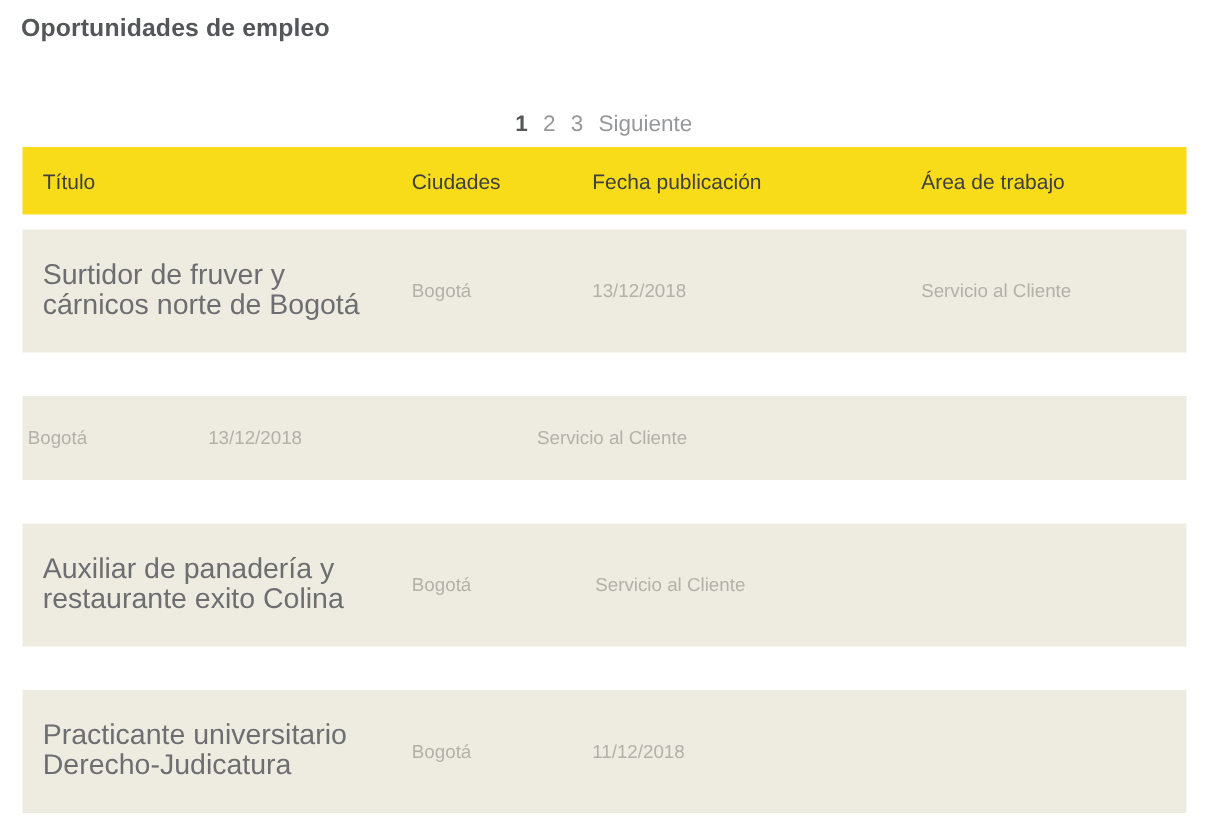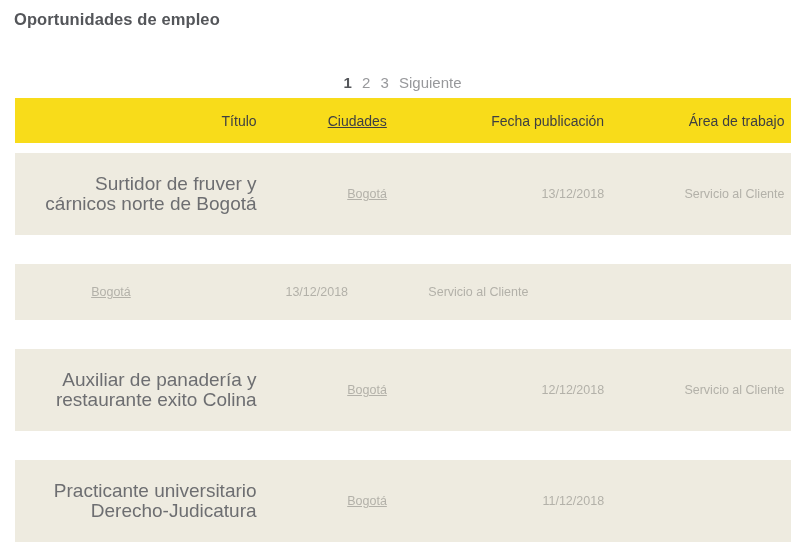--- a/index.html
+++ b/index.html
@@ -64,23 +64,23 @@
     align-items: center;
     background: var(--row-bg);
     padding: 21px 0;
     margin-top: 29px;
     cursor: pointer;
   }
   .header-row .job-row:first-child,
   .job-table-body .job-row:first-child {
     margin-top: 10px;
   }
-  .cell { text-align: right; }
+  .cell { text-align: left; }
   .col-titulo  { width: 33%;   padding: 0 14px; }
-  .col-ciudad  { width: 15.5%; padding: 0 4px; text-decoration: underline; }
+  .col-ciudad  { width: 15.5%; padding: 0 4px; }
   .col-fecha   { width: 28%;   padding: 0 4px; }
   .col-area    { width: 23.5%; padding: 0 6px; }
   .job-row .col-titulo {
     color: var(--row-title-text);
     font-size: 19px;
     line-height: 20px;
   }
   .job-row .col-ciudad,
   .job-row .col-fecha,
   .job-row .col-area {
@@ -115,21 +115,20 @@
     <div class="cell col-area">Servicio al Cliente</div>
   </div>
       <div class="job-row">
     <div class="cell col-ciudad">Bogotá</div>
     <div class="cell col-fecha">13/12/2018</div>
     <div class="cell col-area">Servicio al Cliente</div>
   </div>
       <div class="job-row">
     <div class="cell col-titulo">Auxiliar de panadería y restaurante exito Colina</div>
     <div class="cell col-ciudad">Bogotá</div>
-    <div class="cell col-fecha">12/12/2018</div>
     <div class="cell col-area">Servicio al Cliente</div>
   </div>
       <div class="job-row">
     <div class="cell col-titulo">Practicante universitario Derecho-Judicatura</div>
     <div class="cell col-ciudad">Bogotá</div>
     <div class="cell col-fecha">11/12/2018</div>
   </div>
     </div>
 </div>
 

